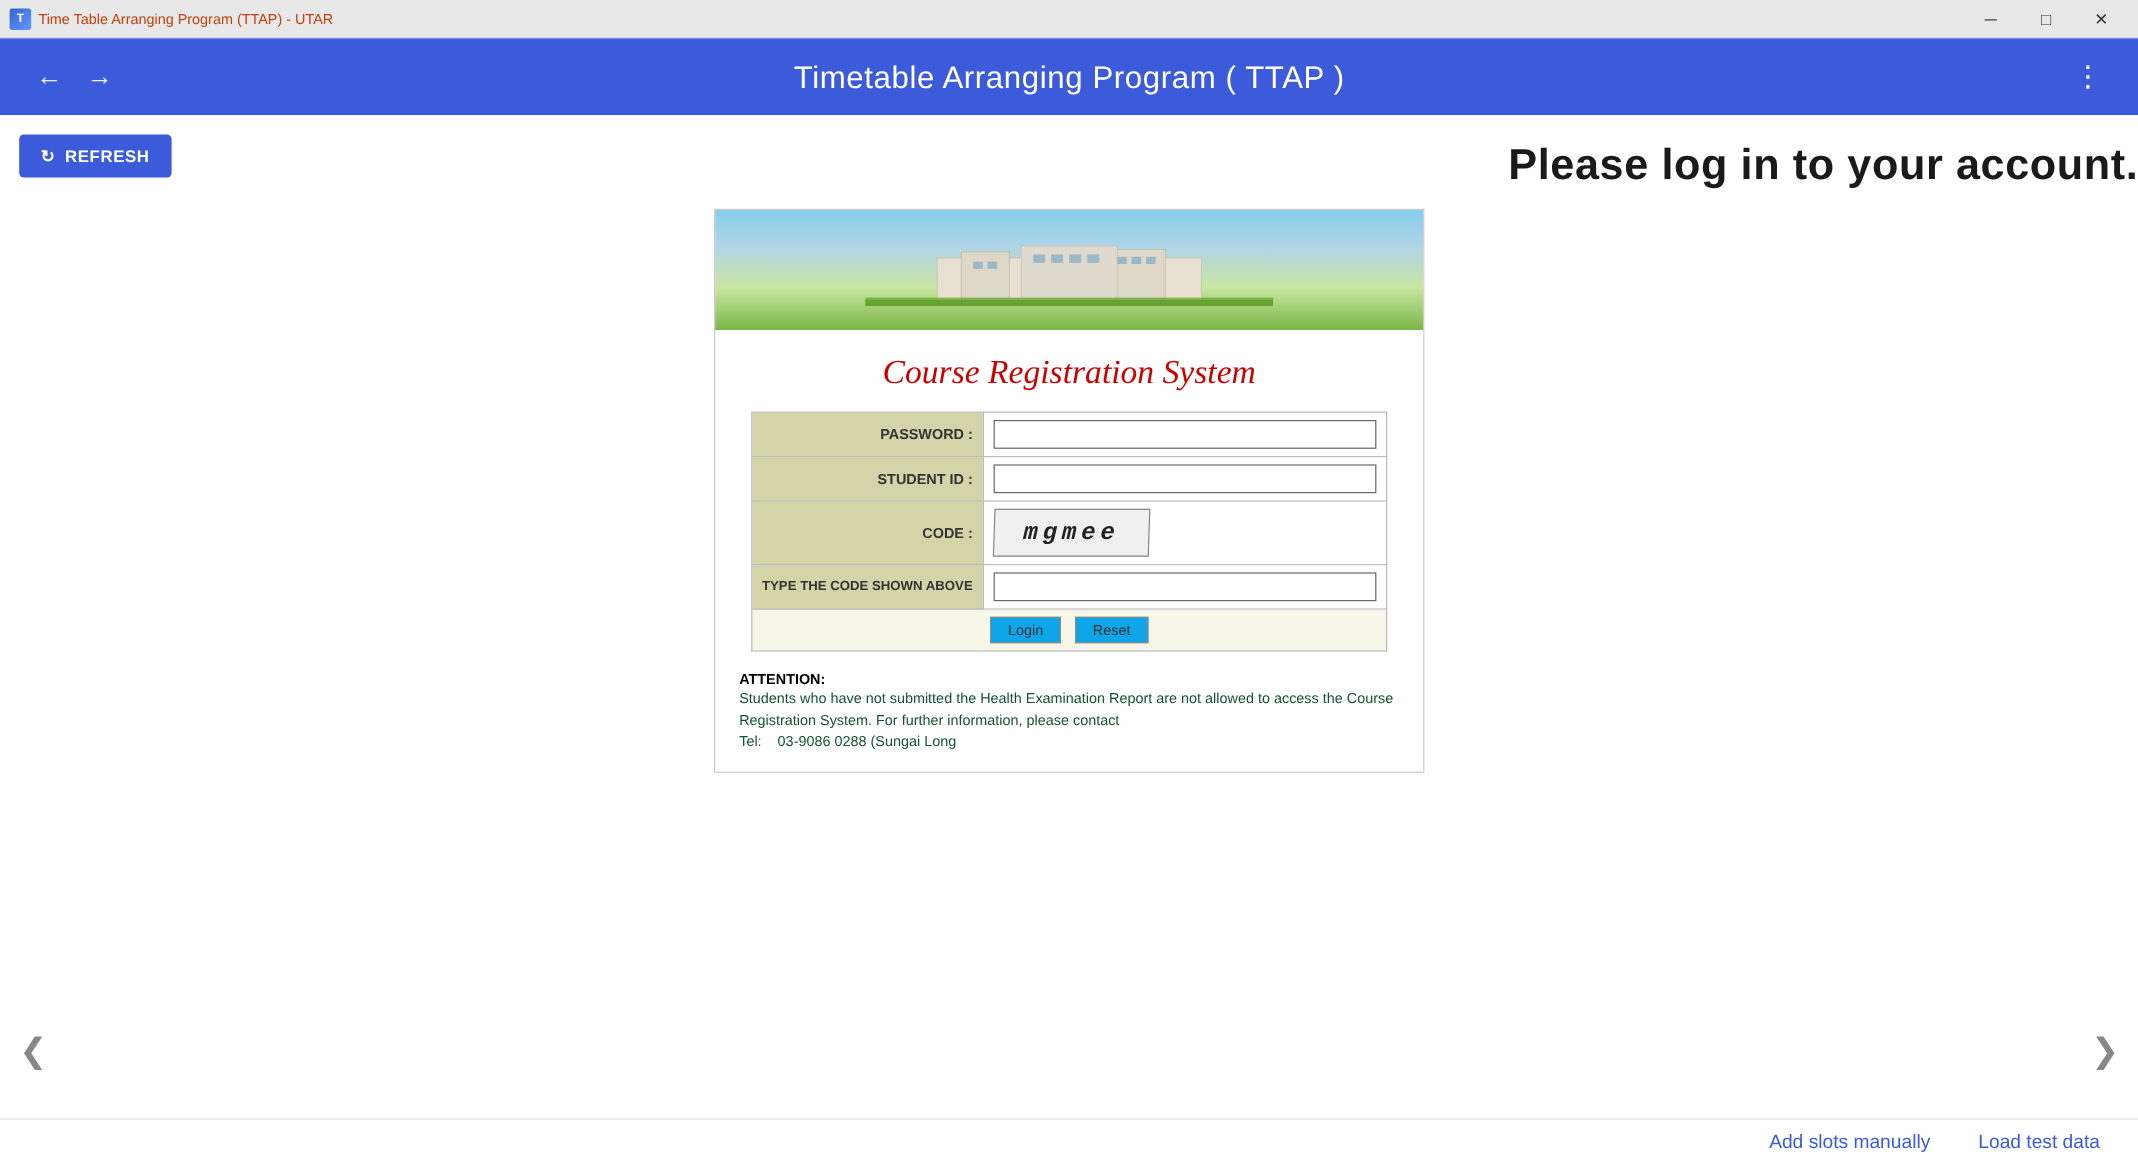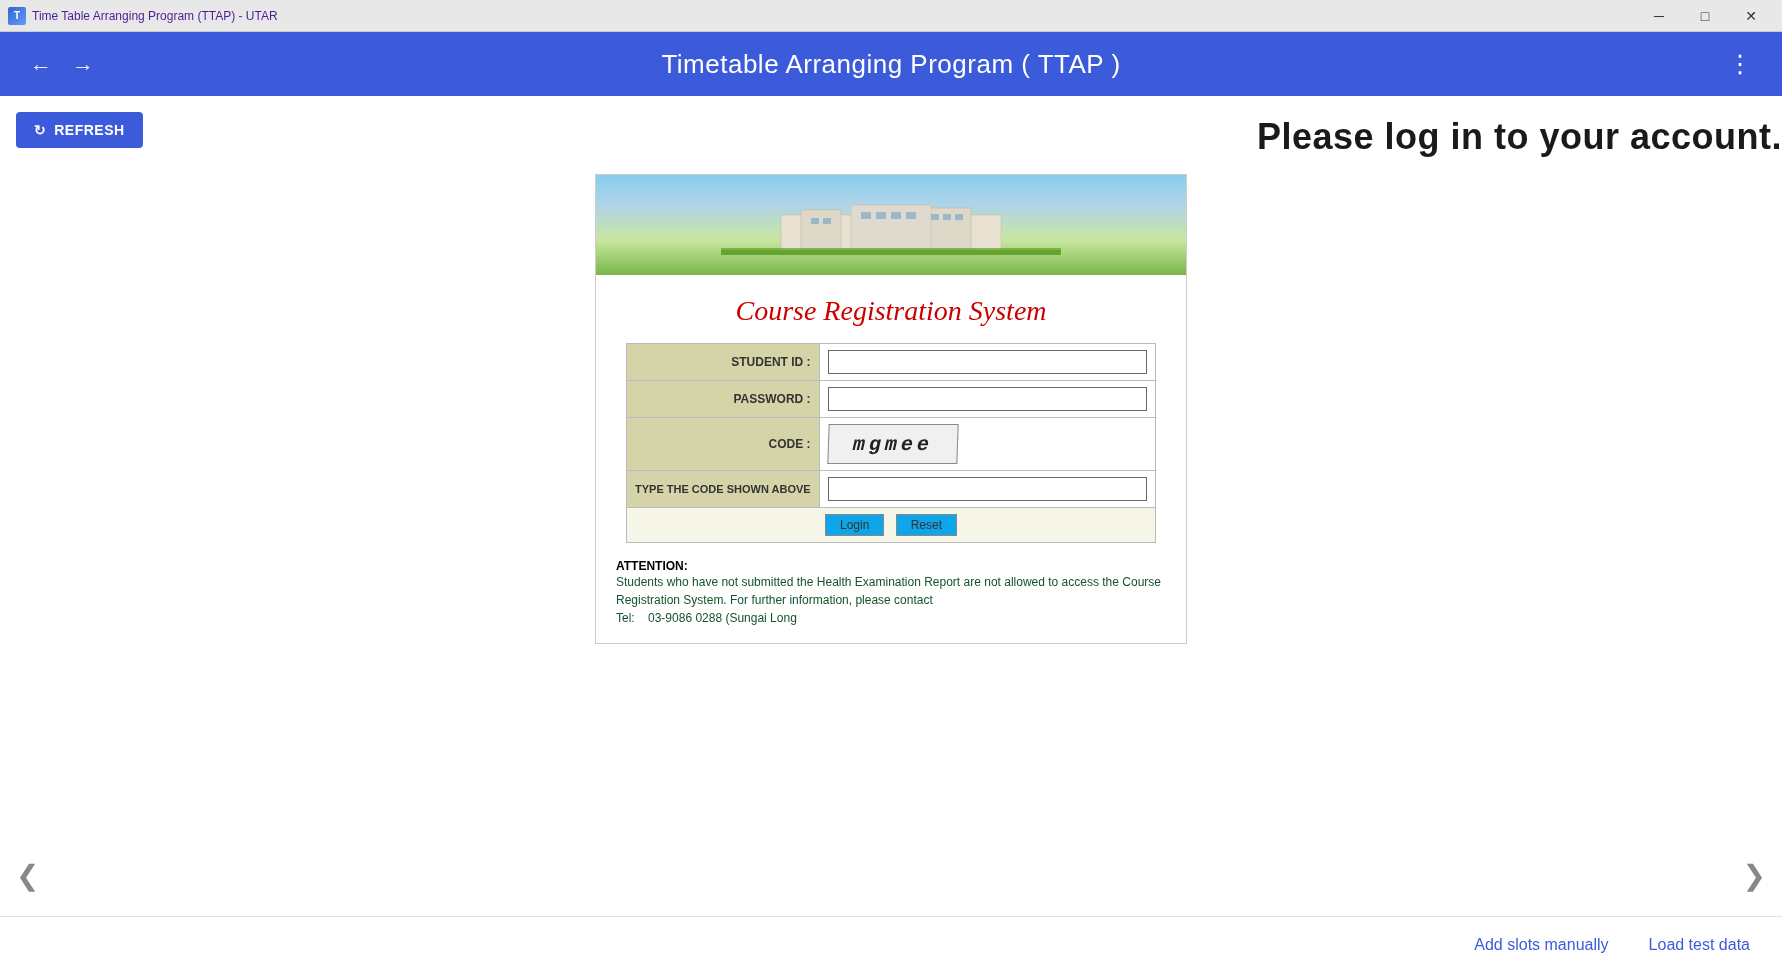--- a/index.html
+++ b/index.html
@@ -30,21 +30,21 @@
     .title-bar-icon {
       width: 18px;
       height: 18px;
       background: linear-gradient(135deg, #3366cc, #6699ff);
       border-radius: 2px;
       display: flex; align-items: center; justify-content: center;
       font-size: 10px; color: white; font-weight: bold;
     }
     .title-bar-text {
       font-size: 12px;
-      color: #4c1d95;
+      color: #c2410c;
     }
     .title-bar-controls {
       display: flex;
       gap: 0;
     }
     .title-bar-btn {
       width: 46px;
       height: 32px;
       border: none;
       background: transparent;
@@ -281,21 +281,21 @@
       background: none;
       border: none;
     }
 
     
     .bottom-bar {
       position: absolute;
       bottom: 0;
       right: 0;
       left: 0;
-      height: 56px;
+      height: 40px;
       background: white;
       border-top: 1px solid #e0e0e0;
       display: flex;
       align-items: center;
       justify-content: flex-end;
       padding: 0 32px;
       gap: 40px;
     }
     .bottom-link {
       color: #3b5bdb;
@@ -363,29 +363,29 @@
         <rect x="0" y="50" width="340" height="5" fill="#5a9a28" opacity="0.6"></rect>
       </svg>
     </div>
 
     <div class="course-title">Course Registration System</div>
 
     <div class="login-form-wrap">
       <table class="login-table">
         <tbody>
             <tr>
+          <td class="label-cell">PASSWORD :</td>
+          <td class="input-cell">
+            <input type="password" class="form-input" value="" style="">
+          </td>
+        </tr>
+        <tr>
           <td class="label-cell">STUDENT ID :</td>
           <td class="input-cell">
             <input type="text" class="form-input" value="" style="">
-          </td>
-        </tr>
-        <tr>
-          <td class="label-cell">PASSWORD :</td>
-          <td class="input-cell">
-            <input type="password" class="form-input" value="" style="">
           </td>
         </tr>
         <tr>
           <td class="label-cell">CODE :</td>
           <td class="input-cell">
             <div class="captcha-image">
               <span>mgmee</span>
             </div>
           </td>
         </tr>

